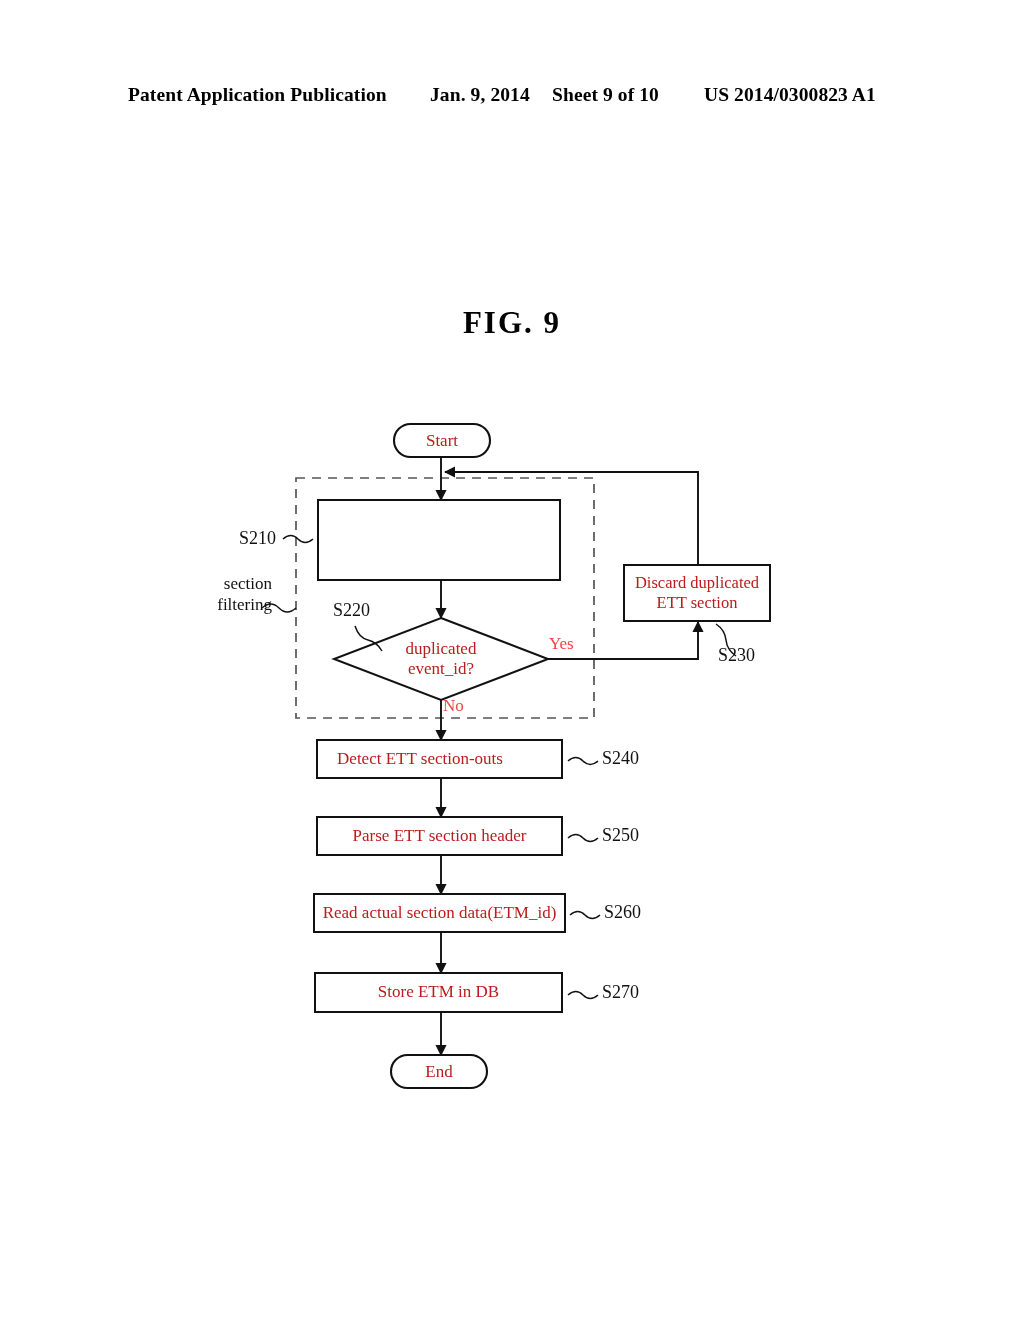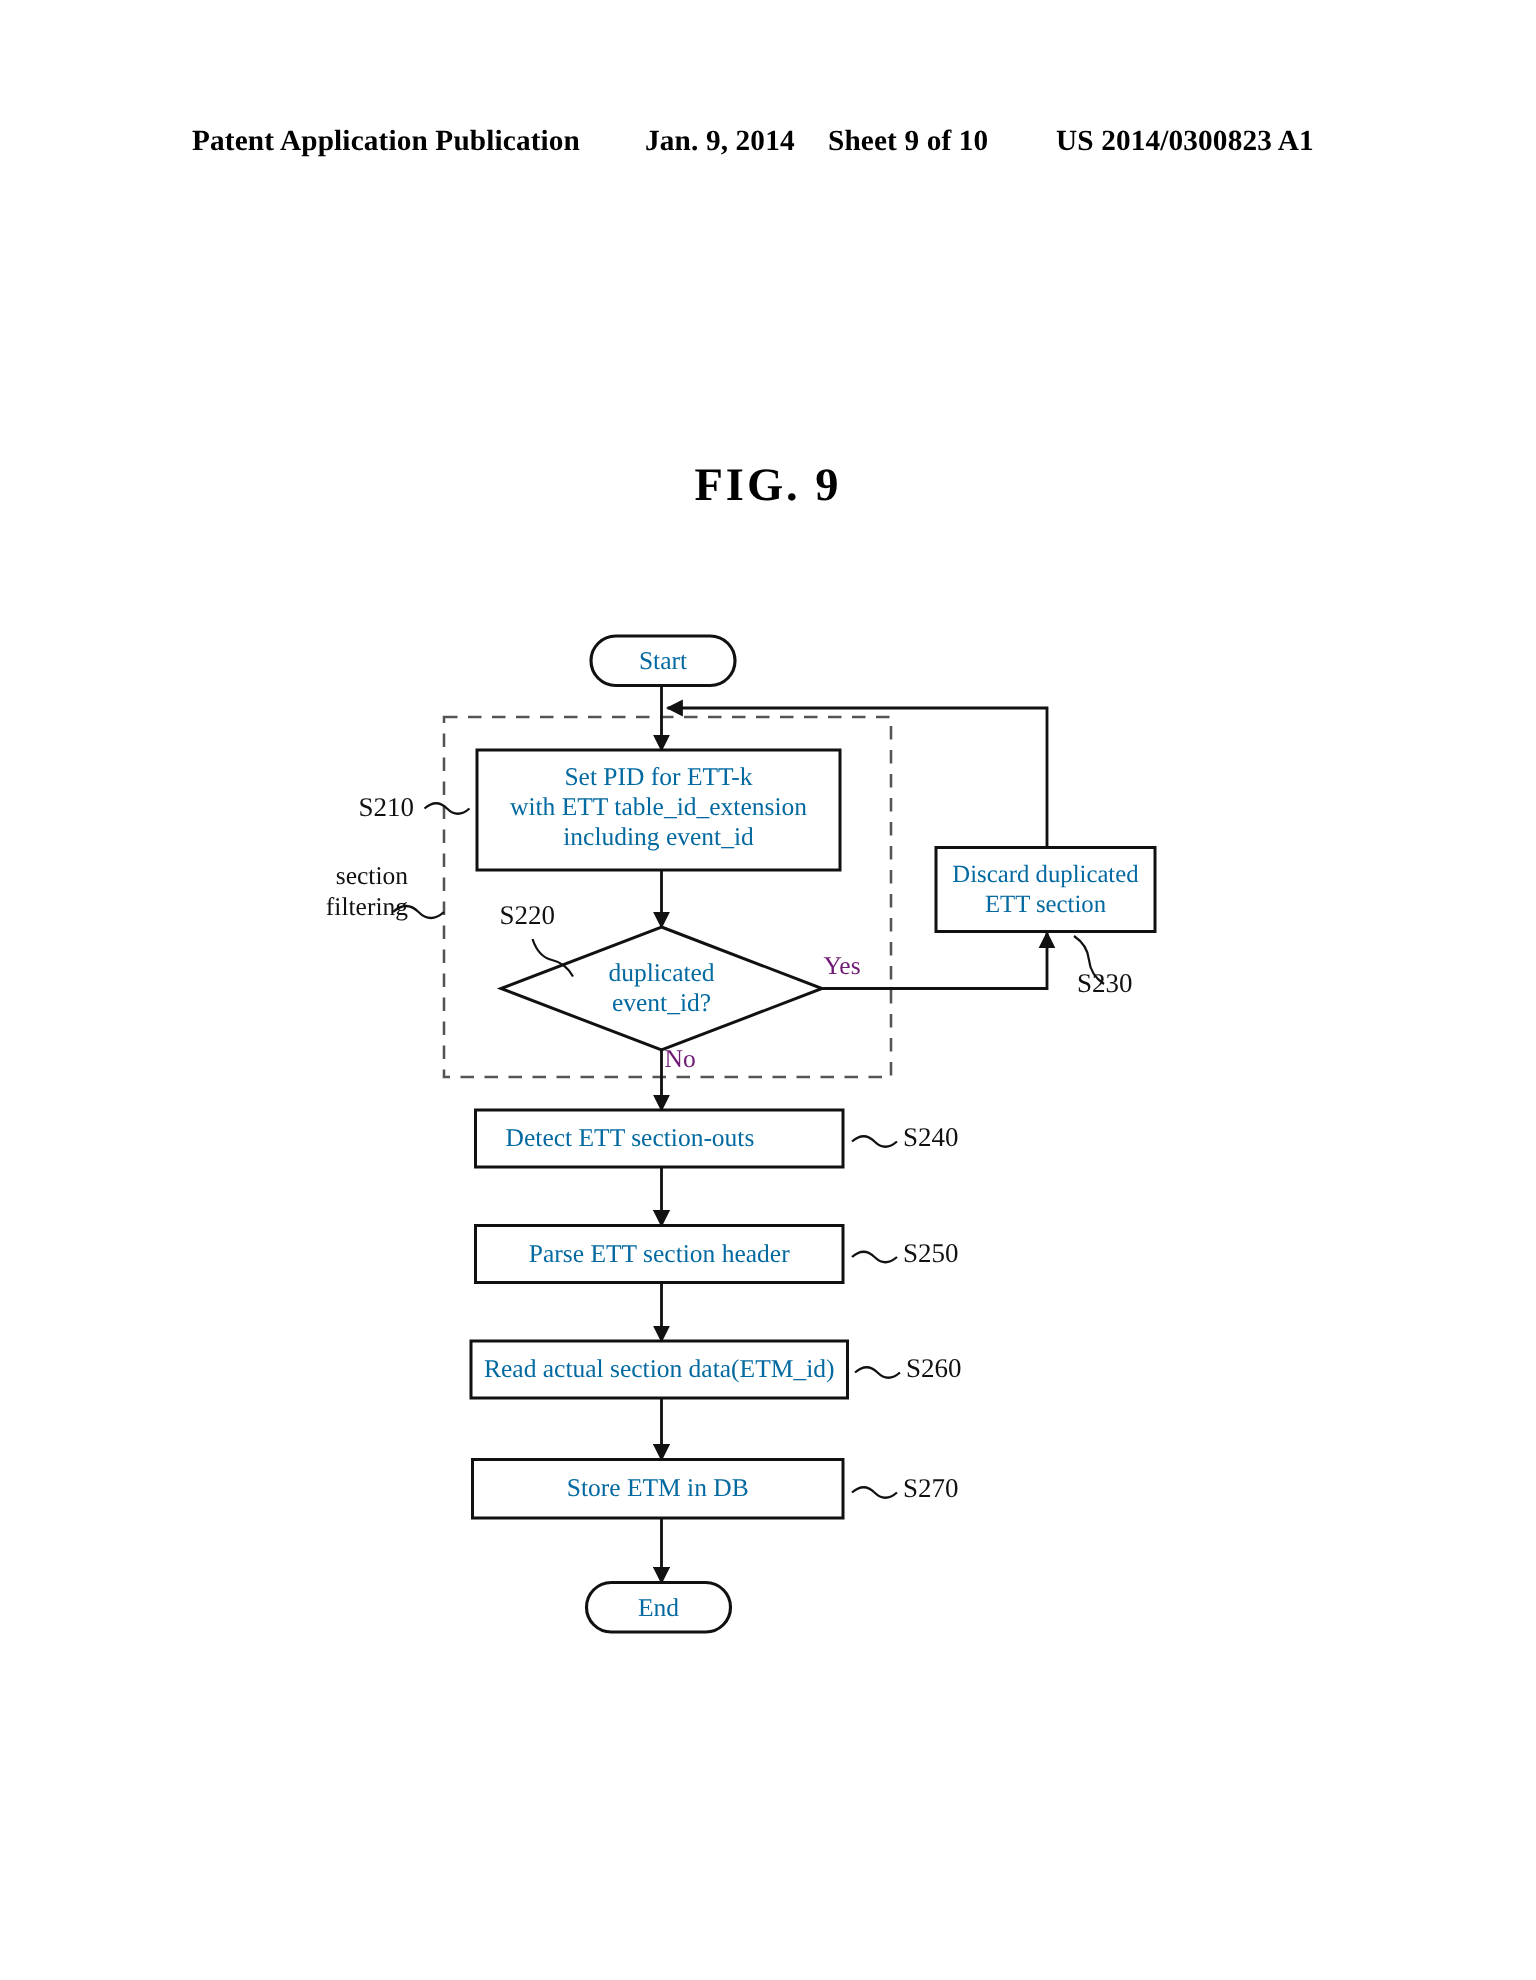--- a/index.html
+++ b/index.html
@@ -77,42 +77,42 @@
     top: 0;
   }
 
   
   .node-label {
     position: absolute;
     text-align: center;
     font-family: "Liberation Serif", "DejaVu Serif", serif;
     font-size: 17px;
     line-height: 20px;
-    color: #0369a1;
+    color: #b91c1c;
     pointer-events: none;
     white-space: nowrap;
   }
   .node-label.small {
     font-size: 16.5px;
   }
   .term-label {
     font-size: 17px;
   }
   .step-ref {
     position: absolute;
     font-family: "Liberation Serif", "DejaVu Serif", serif;
     font-size: 18px;
     color: #111;
     white-space: nowrap;
   }
   .branch-label {
     position: absolute;
     font-family: "Liberation Serif", "DejaVu Serif", serif;
     font-size: 17px;
-    color: #701a75;
+    color: #ef4444;
     white-space: nowrap;
   }
   .group-label {
     position: absolute;
     font-family: "Liberation Serif", "DejaVu Serif", serif;
     font-size: 17px;
     line-height: 21px;
     color: #111;
     text-align: center;
     white-space: nowrap;
@@ -181,25 +181,20 @@
       <path stroke-width="1.5" d="M 716 624 q 9 6 10 16 q 1 10 10 16"></path>
       <path stroke-width="1.5" d="M 568 761 q 8 -7 15 0 q 7 7 15 0"></path>
       <path stroke-width="1.5" d="M 568 838 q 8 -7 15 0 q 7 7 15 0"></path>
       <path stroke-width="1.5" d="M 570 915 q 8 -7 15 0 q 7 7 15 0"></path>
       <path stroke-width="1.5" d="M 568 995 q 8 -7 15 0 q 7 7 15 0"></path>
     </g>
   </svg>
 
   <div class="node-label term-label" style="left:394px; top:431px; width:96px;">Start</div>
 
-  <div class="node-label" style="left:318px; top:508px; width:242px;">
-    <div>Set PID for ETT-k</div>
-    <div>with ETT table_id_extension</div>
-    <div>including event_id</div>
-  </div>
 
   <div class="node-label small" style="left:624px; top:573px; width:146px;">
     <div>Discard duplicated</div>
     <div>ETT section</div>
   </div>
 
   <div class="node-label" style="left:334px; top:639px; width:214px;">
     <div>duplicated</div>
     <div>event_id?</div>
   </div>

